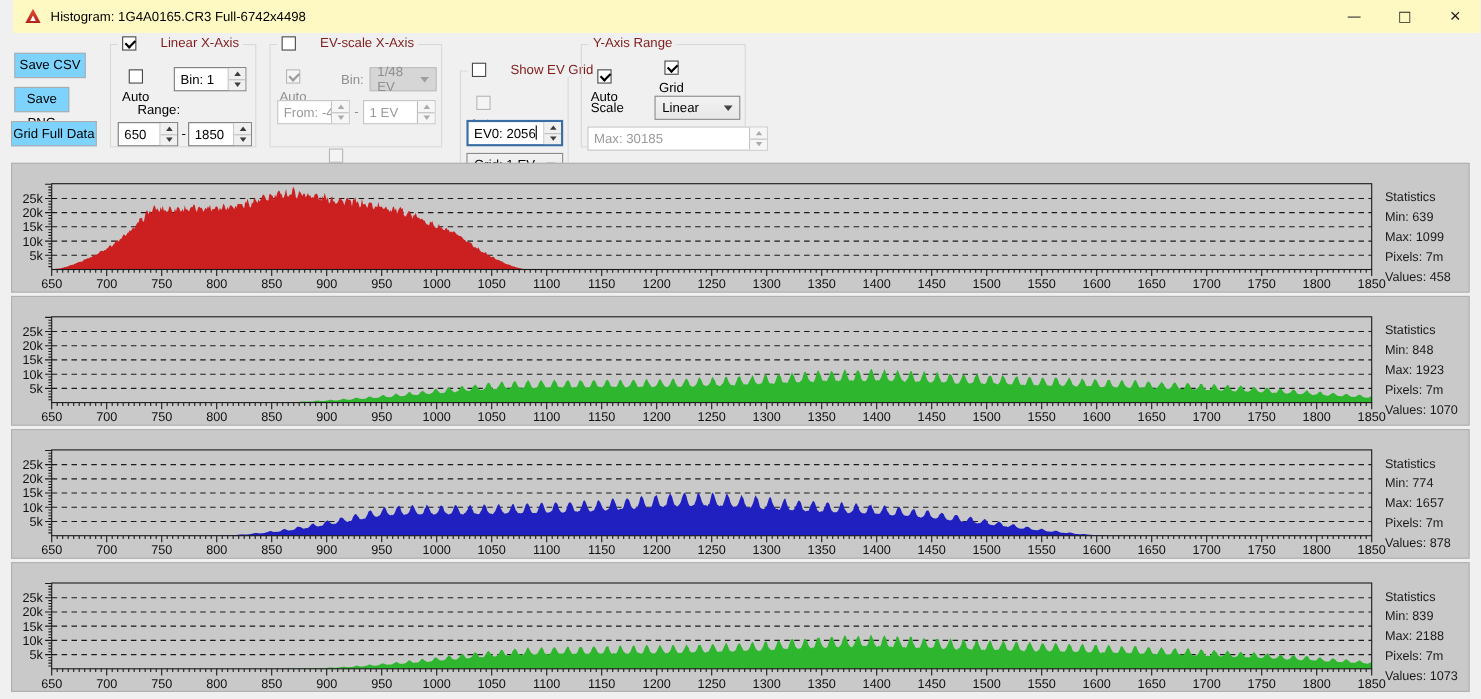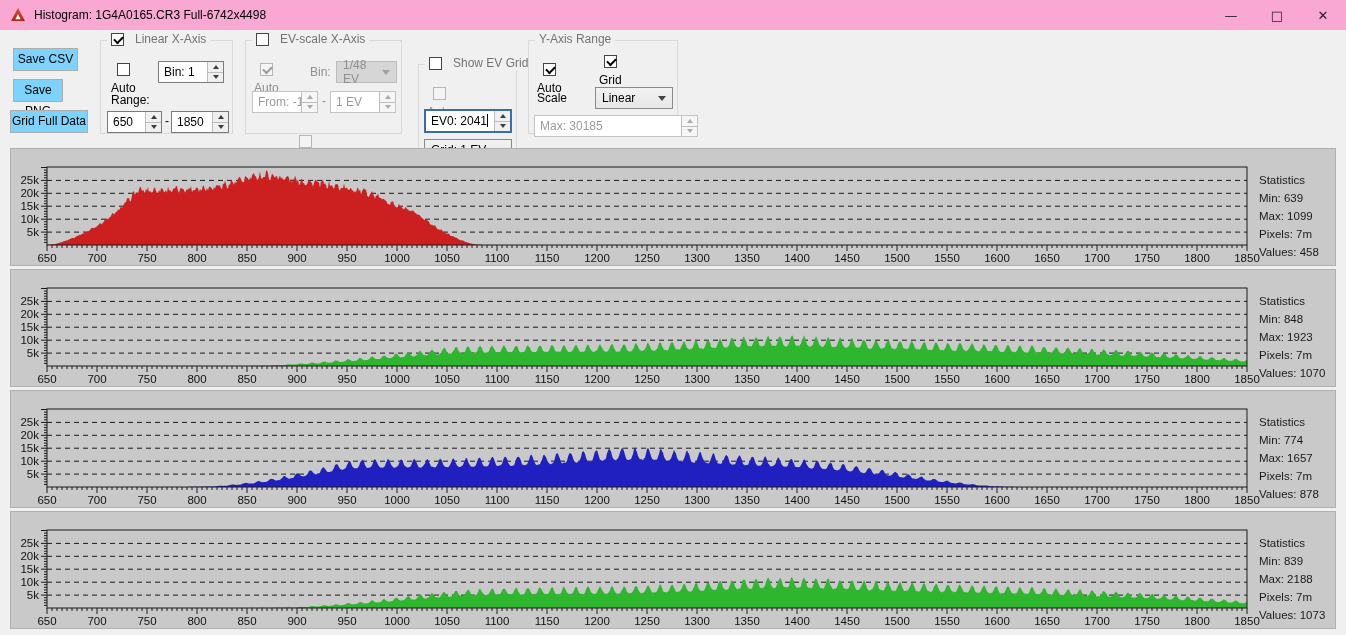--- a/index.html
+++ b/index.html
@@ -1,21 +1,21 @@
 <!DOCTYPE html>
 <html><head>
 <meta charset="utf-8">
 <style>
   * { box-sizing: border-box; margin: 0; padding: 0; }
   html,body { width:1346px; height:635px; overflow:hidden;
     font-family:"Liberation Sans","DejaVu Sans",sans-serif; background:#f0f0f0; }
   .window { position:relative; width:1346px; height:635px; background:#f0f0f0; }
 
   
-  .titlebar { position:relative; height:30px; background:#f9a8d4; }
+  .titlebar { position:relative; height:30px; background:#fef9c3;margin-left:12px; }
   .app-icon { position:absolute; left:10px; top:7px; width:16px; height:16px; }
   .win-title { position:absolute; left:34px; top:0; height:30px; line-height:30px;
     font-size:12px; color:#000; }
   .win-btns { position:absolute; right:0; top:0; height:30px; display:flex; }
   .win-btn { width:46px; height:30px; display:flex; align-items:center; justify-content:center;
     font-size:13px; color:#222; font-family:"DejaVu Sans",sans-serif; }
 
   
   .toolbar { position:relative; height:118px; background:#f0f0f0; }
   .pushbtn { position:absolute; height:23px; background:#7dd3fc; border:1px solid #adadad;
@@ -23,21 +23,21 @@
   .btn-csv  { left:13px; top:18px; width:65px; }
   .btn-png  { left:13px; top:49px; width:50px; }
   .btn-full { left:10px; top:80px; width:78px; }
 
   .group { position:absolute; top:10px; height:94px; border:1px solid #d9d9d9; }
   .g1 { left:100px; width:133px; }
   .g2 { left:245px; width:157px; }
   .g3 { left:418px; width:99px;margin-top:24px; }
   .g4 { left:528px; width:150px; }
   .grp-title { position:absolute; top:-9px; left:6px; background:#f0f0f0; padding:0 4px;
-    font-size:12px; color:#737373; white-space:nowrap; display:flex; align-items:center; gap:11px; }
+    font-size:12px; color:#7f1d1d; white-space:nowrap; display:flex; align-items:center; gap:22px; }
   .glabel { font-size:12px; color:#000; position:absolute; white-space:nowrap; }
   .dis-text { color:#8f8f8f !important; }
 
   
   .cb { width:13px; height:13px; border:1px solid #454545; background:#fff;
     display:inline-block; position:relative; flex:0 0 auto; }
   .cb.checked::after { content:""; position:absolute; left:2px; top:2px; width:7px; height:4px;
     border-left:2px solid #000; border-bottom:2px solid #000; transform:rotate(-45deg); }
   .cb.disabled { border-color:#b6b6b6; background:#f4f4f4; }
   .cb.disabled.checked::after { border-color:#9a9a9a; }
@@ -126,21 +126,21 @@
         <div class="val">Bin: 1</div>
         <div class="arrows">
           <div class="arr">
               <span class="tri-up"></span>
             </div>
           <div class="arr">
               <span class="tri-dn"></span>
             </div>
         </div>
       </div>
-      <div class="glabel" style="left:10px; top:52px;">Range:</div>
+      <div class="glabel" style="left:24px; top:52px;">Range:</div>
       <div class="spin" style="left:6px; top:70px; width:55px;">
         <div class="val">650</div>
         <div class="arrows">
           <div class="arr">
               <span class="tri-up"></span>
             </div>
           <div class="arr">
               <span class="tri-dn"></span>
             </div>
         </div>
@@ -167,21 +167,21 @@
       <div class="cbrow dis-text" style="left:8px; top:22px;">
         <span class="cb disabled checked"></span>
         <span>Auto</span>
       </div>
       <div class="glabel dis-text" style="left:64px; top:24px;">Bin:</div>
       <div class="combo disabled" style="left:90px; top:20px; width:61px;">
         <span>1/48 EV</span>
         <span class="chev"></span>
       </div>
       <div class="spin disabled" style="left:6px; top:50px; width:66px;">
-        <div class="val">From: -1</div>
+        <div class="val">From: -4</div>
         <div class="arrows">
           <div class="arr">
               <span class="tri-up"></span>
             </div>
           <div class="arr">
               <span class="tri-dn"></span>
             </div>
         </div>
       </div>
       <div class="sep dis-text" style="left:76px; top:53px;">-</div>
@@ -205,21 +205,21 @@
     <div class="group g3">
       <div class="grp-title">
         <span class="cb"></span>
         <span>Show EV Grid</span>
       </div>
       <div class="cbrow dis-text" style="left:8px; top:22px;">
         <span class="cb disabled"></span>
         <span>Auto</span>
       </div>
       <div class="spin focused" style="left:5px; top:44px; width:88px; height:24px;">
-        <div class="val"><span>EV0: 2041</span><span class="caret"></span></div>
+        <div class="val"><span>EV0: 2056</span><span class="caret"></span></div>
         <div class="arrows">
           <div class="arr">
               <span class="tri-up"></span>
             </div>
           <div class="arr">
               <span class="tri-dn"></span>
             </div>
         </div>
       </div>
       <div class="combo" style="left:5px; top:74px; width:88px;">

